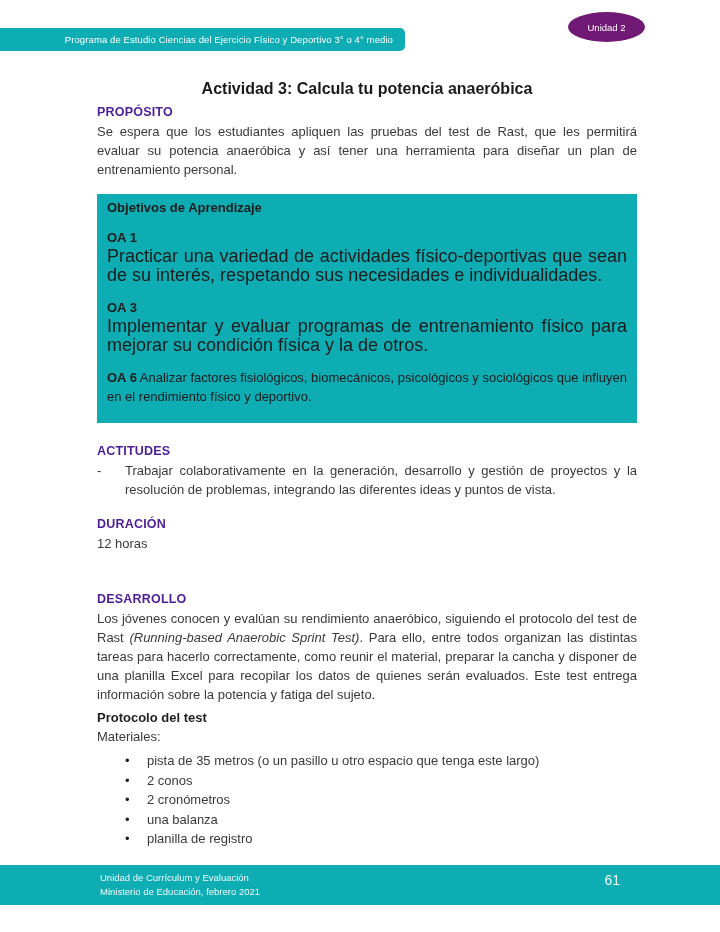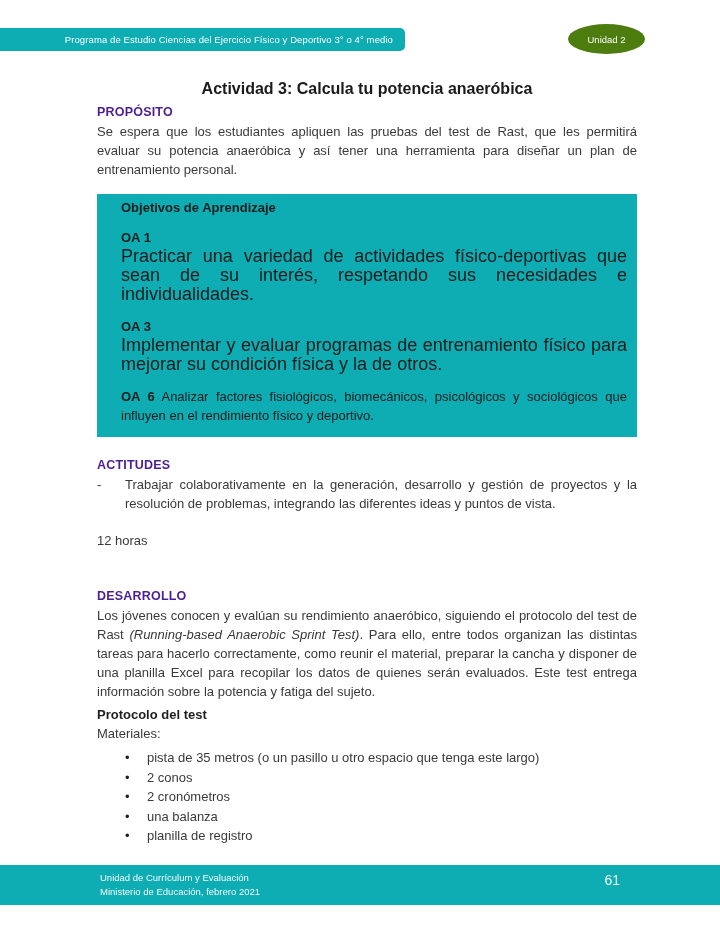--- a/index.html
+++ b/index.html
@@ -17,44 +17,44 @@
     width:405px;height:23px;
     background:#0eacb3;
     border-radius:0 5px 5px 0;
     display:flex;align-items:center;justify-content:flex-end;
     padding-right:12px;box-sizing:border-box;padding-left:32px;
   }
   .header-bar span{
     color:#ffffff;font-size:9.5px;letter-spacing:.1px;white-space:nowrap;
   }
   .unit-badge{
-    position:absolute;left:568px;top:24px;
+    position:absolute;left:568px;top:12px;
     width:77px;height:30px;
-    background:#4d7c0f;border-radius:50%;
+    background:#701a75;border-radius:50%;
     display:flex;align-items:center;justify-content:center;
   }
   .unit-badge span{color:#ffffff;font-size:9.5px;}
   
   .content{position:absolute;left:97px;top:80px;width:540px;}
   .doc-title{
     text-align:center;font-size:16px;font-weight:bold;color:#1a1a1a;
     margin:0 0 7px 0;
   }
   .sec-heading{
     color:#4c1d95;font-weight:bold;font-size:12.5px;
     margin:0 0 3px 0;letter-spacing:.2px;
   }
   .body-text{
     font-size:13px;line-height:19px;text-align:justify;margin:0;
   }
   
   .oa-box{
     background:#0eacb3;
     margin-top:15px;
-    padding:6px 10px 12px 24px;
+    padding:6px 10px 12px 10px;
     color:#1c1c1c;
     box-sizing:border-box;
     min-height:229px;
   }
   .oa-box .box-heading{font-size:13px;font-weight:bold;margin:0 0 13px 0;}
   .oa-label{font-size:13px;font-weight:bold;margin:13px 0 0 0;line-height:19px;}
   .oa-text{font-size:18px;line-height:19px;text-align:justify;margin:0 0 13px 0;}
   .oa-inline{font-size:13px;line-height:19px;text-align:justify;margin:13px 0 0 0;}
   .oa-inline strong{font-weight:bold;}
   
@@ -128,20 +128,21 @@
 
     <div class="actitudes">
       <p class="sec-heading">ACTITUDES</p>
       <div class="dash-item">
         <span class="dash">-</span>
         <p class="body-text">Trabajar colaborativamente en la generación, desarrollo y gestión de proyectos y la resolución de problemas, integrando las diferentes ideas y puntos de vista.</p>
       </div>
     </div>
 
     <div class="duracion">
+      <p class="sec-heading">DURACIÓN</p>
       <p class="body-text">12 horas</p>
     </div>
 
     <div class="desarrollo">
       <p class="sec-heading">DESARROLLO</p>
       <p class="body-text"><span>Los jóvenes conocen y evalúan su rendimiento anaeróbico, siguiendo el protocolo del test de Rast </span><em>(Running-based Anaerobic Sprint Test)</em><span>. Para ello, entre todos organizan las distintas tareas para hacerlo correctamente, como reunir el material, preparar la cancha y disponer de una planilla Excel para recopilar los datos de quienes serán evaluados. Este test entrega información sobre la potencia y fatiga del sujeto.</span></p>
     </div>
 
     <div class="protocolo">
       <p class="bold-line">Protocolo del test</p>

